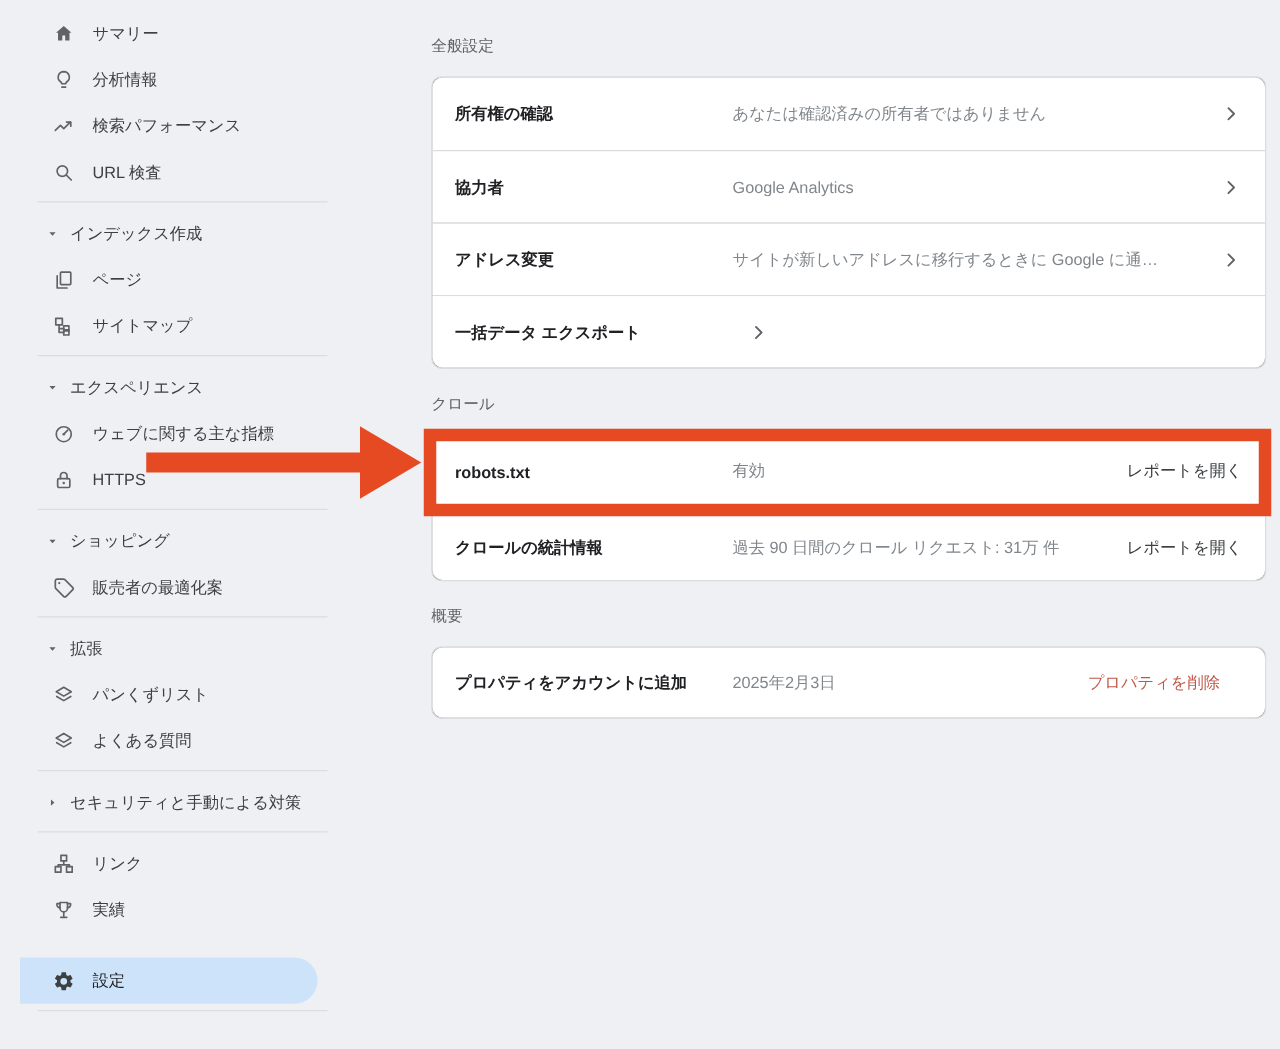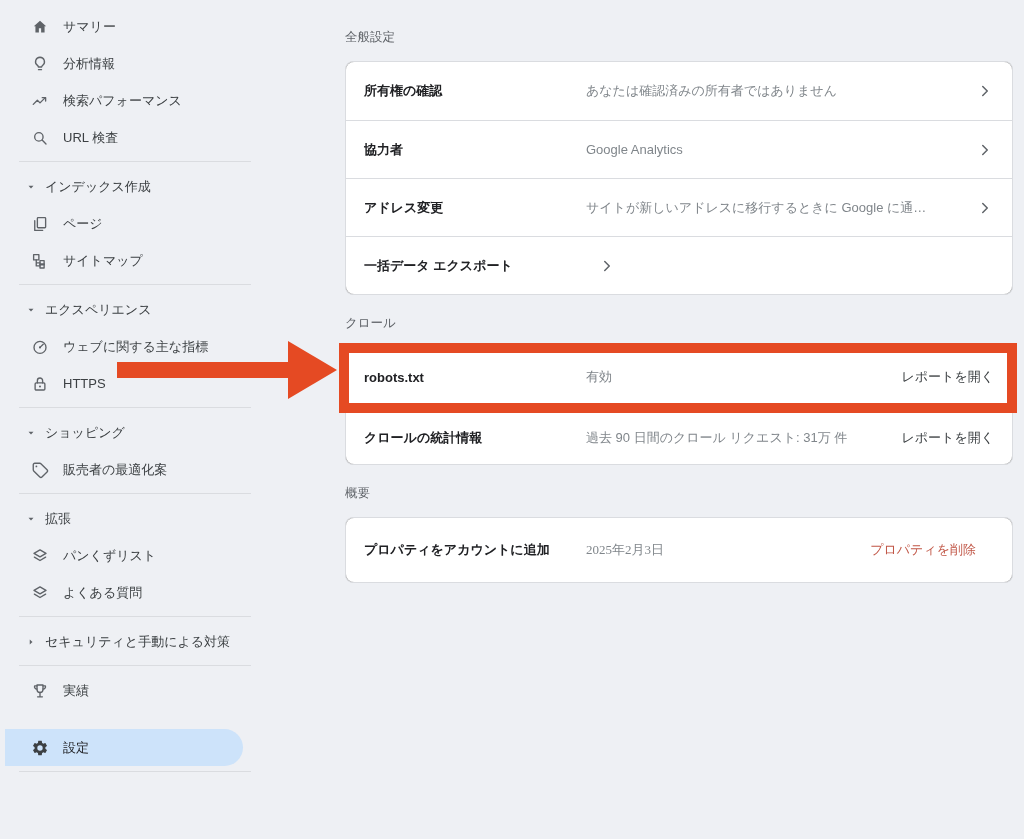--- a/index.html
+++ b/index.html
@@ -6,21 +6,21 @@
   html,body { width:1024px; height:839px; }
   body {
     font-family:"Liberation Sans","DejaVu Sans",sans-serif;
     background:var(--bg,#eef0f4);
     color:#3c4043;
     overflow:hidden;
     position:relative;
   }
   
   .sidebar {
-    position:absolute; left:5px; top:0; width:280px; height:839px;
+    position:absolute; left:16px; top:0; width:280px; height:839px;
     padding-top:8px;
   }
   .sb-item {
     height:37px; width:238px;
     display:flex; align-items:center;
     padding-left:26px;
     font-size:13px; color:#3c4043;
     cursor:pointer;
     white-space:nowrap;
   }
@@ -58,21 +58,21 @@
   .row + .row, .row-wrap + .row { border-top:1px solid #dadce0; }
   .card .row:first-child, .card .row-wrap:first-child .row { border-radius:8px 8px 0 0; }
   .card .row:last-child { border-radius:0 0 8px 8px;align-items:center; }
   .card .row:only-child { border-radius:8px; }
   .row-label { width:222px; flex:0 0 222px; font-size:13px; font-weight:700; color:#202124; }
   .row-value { flex:1 1 auto; font-size:13px; color:#80868b; white-space:nowrap; overflow:hidden; }
   .row-action { font-size:13px; color:#3c4043; margin-left:12px; white-space:nowrap; }
   .row-action.danger { color:var(--link-red,#c15747); }
   .chev { width:18px; height:18px; margin-left:12px; display:inline-flex; }
   .chev svg { width:18px; height:18px; }
-  .row.tall { height:64px;font-family:Liberation Serif, serif; }
+  .row.tall { height:56px; }
   
   .row-wrap { position:relative; }
   .hl-box {
     position:absolute; left:-7px; right:-5px; top:-5px; bottom:-7px;
     border:10px solid var(--accent-red,#e54a23);
     z-index:3; pointer-events:none;
   }
   .arrow-bar {
     position:absolute; left:117px; top:362px; width:173px; height:16px;
     background:var(--accent-red,#e54a23); z-index:4;
@@ -241,20 +241,31 @@
     <span class="caret">
         <svg viewBox="0 0 24 24" xmlns="http://www.w3.org/2000/svg">
           <path d="M9.5 7l5.5 5-5.5 5z" fill="#5f6368"></path>
         </svg>
       </span>
     <span>セキュリティと手動による対策</span>
   </div>
 
   <div class="sb-divider"></div>
 
+  <div class="sb-item">
+    <span class="sb-icon">
+        <svg viewBox="0 0 24 24" xmlns="http://www.w3.org/2000/svg">
+          <rect x="9" y="3" width="6" height="6" fill="none" stroke="#5f6368" stroke-width="1.8" stroke-linecap="round" stroke-linejoin="round"></rect>
+          <rect x="3" y="15" width="6" height="6" fill="none" stroke="#5f6368" stroke-width="1.8" stroke-linecap="round" stroke-linejoin="round"></rect>
+          <rect x="15" y="15" width="6" height="6" fill="none" stroke="#5f6368" stroke-width="1.8" stroke-linecap="round" stroke-linejoin="round"></rect>
+          <path d="M12 9v3M6 15v-1.8h12V15M12 12v1.2" fill="none" stroke="#5f6368" stroke-width="1.8" stroke-linecap="round" stroke-linejoin="round"></path>
+        </svg>
+      </span>
+    <span>リンク</span>
+  </div>
   <div class="sb-item">
     <span class="sb-icon">
         <svg viewBox="0 0 24 24" xmlns="http://www.w3.org/2000/svg">
           <path d="M8 4h8v6a4 4 0 0 1-8 0z" fill="none" stroke="#5f6368" stroke-width="1.8" stroke-linecap="round" stroke-linejoin="round"></path>
           <path d="M8 5.2H4.8A3.2 3.2 0 0 0 8 9.4M16 5.2h3.2A3.2 3.2 0 0 1 16 9.4" fill="none" stroke="#5f6368" stroke-width="1.8" stroke-linecap="round" stroke-linejoin="round"></path>
           <path d="M12 14v4.5M8.8 19.8h6.4" fill="none" stroke="#5f6368" stroke-width="1.8" stroke-linecap="round" stroke-linejoin="round"></path>
         </svg>
       </span>
     <span>実績</span>
   </div>

